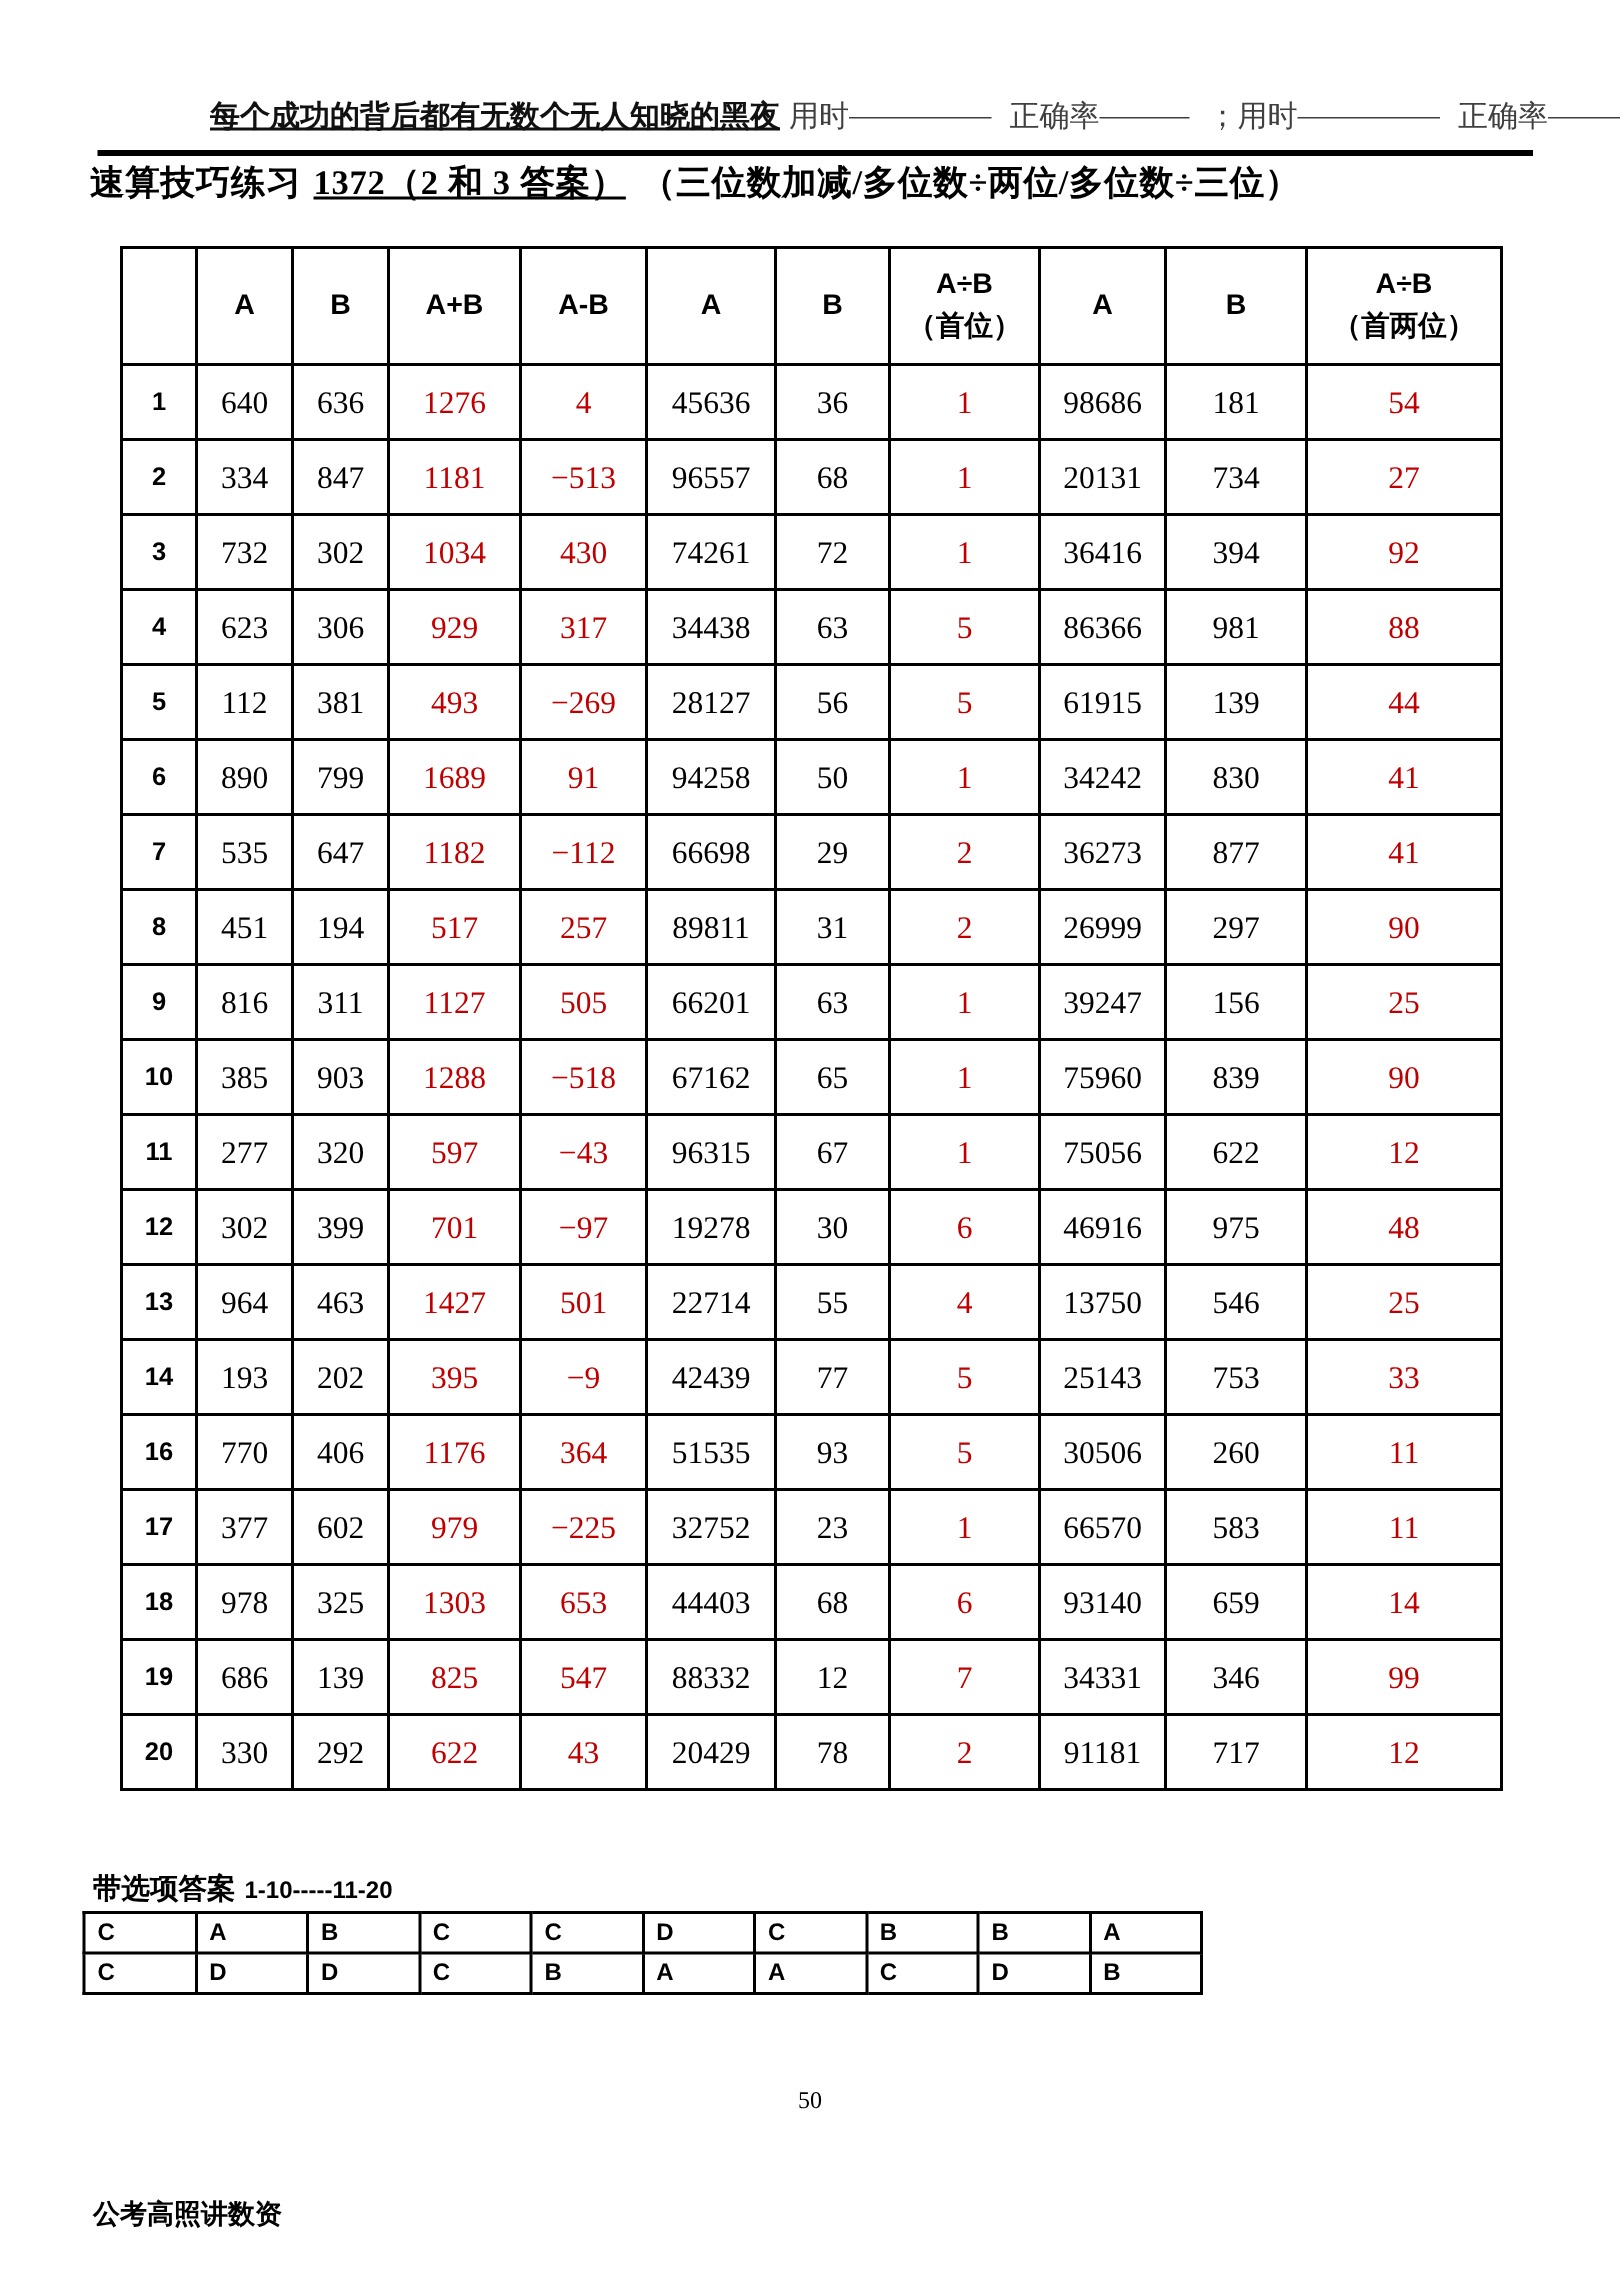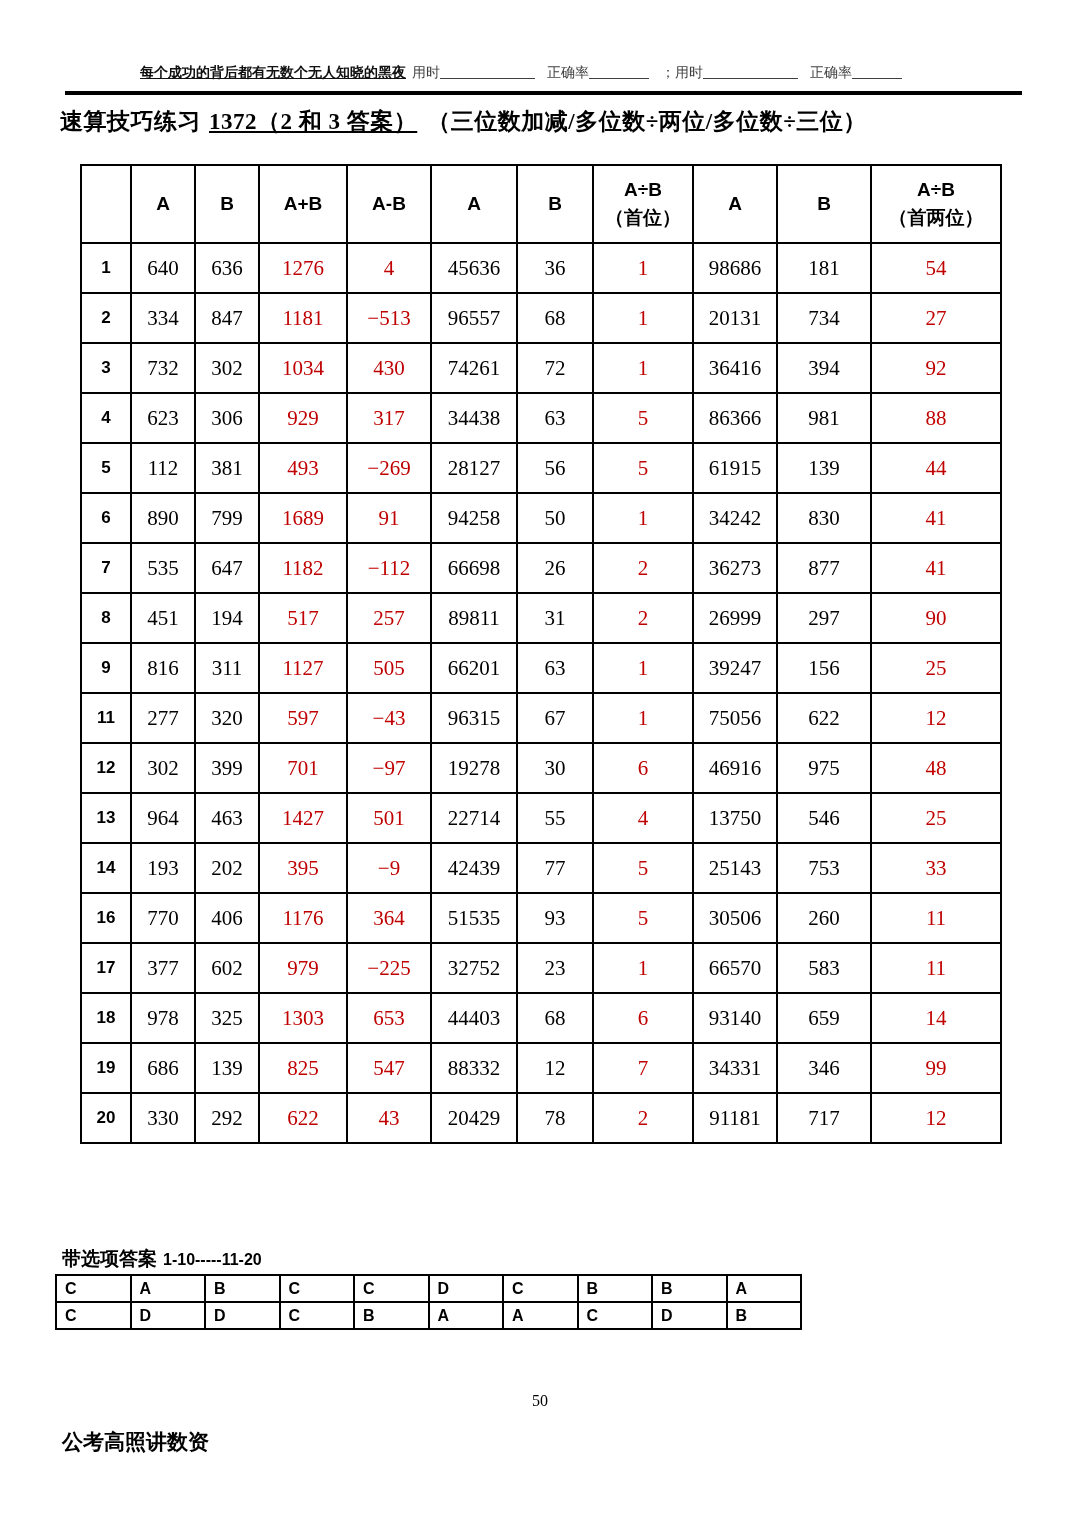--- a/index.html
+++ b/index.html
@@ -18,21 +18,21 @@
   
   .topbar {
     position: absolute;
     top: 64px;
     left: 65px;
     width: 957px;
     border-bottom: 4px solid #000;
     padding-bottom: 9px;
     display: flex;
     align-items: baseline;
-    font-size: 14px;
+    font-size: 20px;
     white-space: nowrap;
   }
   .motto {
     font-weight: bold;
     text-decoration: underline;
     margin-left: 75px;
     color: #111;
   }
   .fields {
     margin-left: 6px;
@@ -131,23 +131,23 @@
   .page-number {
     position: absolute;
     top: 1392px;
     left: 0;
     width: 100%;
     text-align: center;
     font-size: 16px;
   }
   .footer-credit {
     position: absolute;
-    top: 1428px;
+    top: 1464px;
     left: 62px;
-    font-size: 21px;
+    font-size: 18px;
     font-weight: bold;
   }
 </style>
 </head>
 <body>
 
 <div class="page">
 
   <div class="topbar">
     <span class="motto">每个成功的背后都有无数个无人知晓的黑夜</span>
@@ -277,21 +277,21 @@
           <td>830</td>
           <td class="red">41</td>
         </tr>
         <tr>
           <td class="rownum">7</td>
           <td>535</td>
           <td>647</td>
           <td class="red">1182</td>
           <td class="red">−112</td>
           <td>66698</td>
-          <td>26</td>
+          <td>29</td>
           <td class="red">2</td>
           <td>36273</td>
           <td>877</td>
           <td class="red">41</td>
         </tr>
         <tr>
           <td class="rownum">8</td>
           <td>451</td>
           <td>194</td>
           <td class="red">517</td>
@@ -310,20 +310,33 @@
           <td class="red">1127</td>
           <td class="red">505</td>
           <td>66201</td>
           <td>63</td>
           <td class="red">1</td>
           <td>39247</td>
           <td>156</td>
           <td class="red">25</td>
         </tr>
         <tr>
+          <td class="rownum">10</td>
+          <td>385</td>
+          <td>903</td>
+          <td class="red">1288</td>
+          <td class="red">−518</td>
+          <td>67162</td>
+          <td>65</td>
+          <td class="red">1</td>
+          <td>75960</td>
+          <td>839</td>
+          <td class="red">90</td>
+        </tr>
+        <tr>
           <td class="rownum">11</td>
           <td>277</td>
           <td>320</td>
           <td class="red">597</td>
           <td class="red">−43</td>
           <td>96315</td>
           <td>67</td>
           <td class="red">1</td>
           <td>75056</td>
           <td>622</td>

